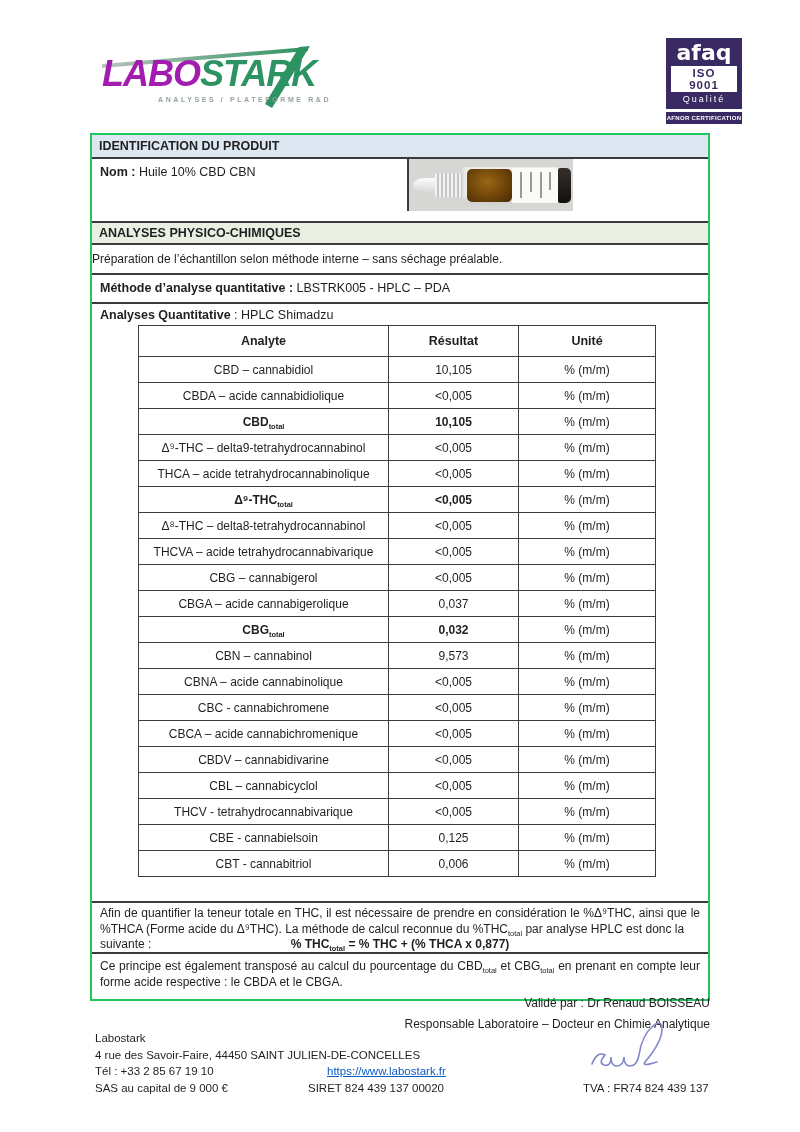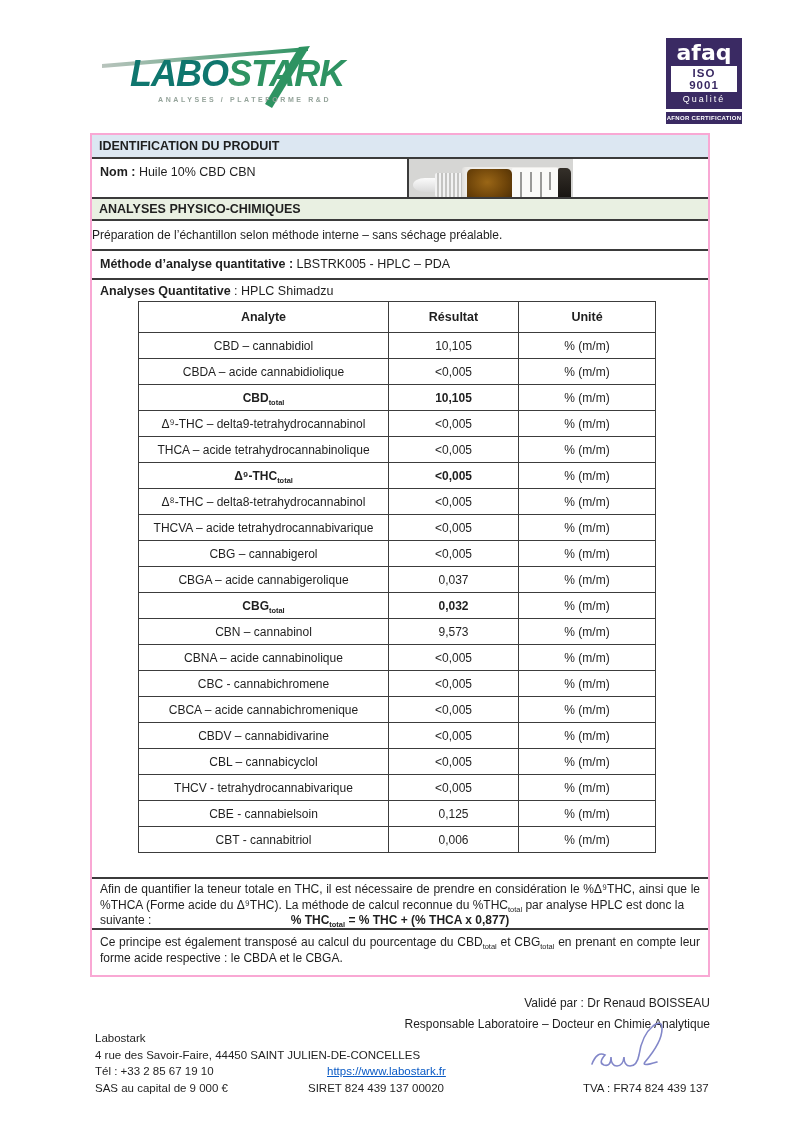--- a/index.html
+++ b/index.html
@@ -3,40 +3,40 @@
 <meta charset="utf-8">
 <style>
   * { margin:0; padding:0; box-sizing:border-box; }
   html,body { width:800px; height:1132px; background:#ffffff; font-family:"Liberation Sans", sans-serif; color:#1f1f1f; position:relative; }
   .abs { position:absolute; }
 
   
   .logo-wrap { left:96px; top:44px; width:240px; height:72px; }
   .logo-svg { position:absolute; left:0; top:0; }
   .logo-text { position:absolute; left:6px; top:10px; font-style:italic; font-weight:bold; font-size:36px; letter-spacing:-1px; line-height:40px; white-space:nowrap; }
-  .logo-labo { color:#0f766e;margin-left:28px; }
+  .logo-labo { color:#a21caf; }
   .logo-stark { color:#2e9362; }
   .logo-tagline { position:absolute; left:62px; top:52px; font-size:7px; letter-spacing:2.6px; color:#94a39a; font-weight:bold; white-space:nowrap; }
 
   
   .badge { left:666px; top:38px; width:76px;border-radius:32px; }
   .badge-main { background:#3a2a63; padding:3px 4px 4px 4px; text-align:center; }
   .badge-brand { color:#ffffff; font-weight:bold; font-size:22px; line-height:23px; letter-spacing:0px; font-family:"DejaVu Sans", sans-serif; }
   .badge-iso { background:#ffffff; color:#3a2a63; font-weight:bold; font-size:11.5px; padding:1px 18px; margin:2px 1px 2px 1px; letter-spacing:1px; }
   .badge-quality { color:#ffffff; font-size:9px; letter-spacing:2px; padding-bottom:1px; }
   .badge-strip { background:#3a2a63; margin-top:3px; color:#ffffff; font-size:6px; font-weight:bold; text-align:center; padding:3px 0; letter-spacing:0.3px; }
 
   
-  .doc { left:90px; top:133px; width:620px; border:2px solid #f9a8d4; background:#ffffff; }
+  .doc { left:90px; top:133px; width:620px; border:2px solid #22c55e; background:#ffffff; }
   .sec { border-top:2px solid #3b3b3b; position:relative; overflow:hidden; }
   .sec:first-child { border-top:none; }
   .bar { height:22px; display:flex; align-items:center; padding-left:7px; font-weight:bold; font-size:12.5px; }
   .bar-blue { background:#dce7f2; }
   .bar-green { background:#e9f0e2; }
-  .sec-nom { height:40px; }
+  .sec-nom { height:64px; }
   .nom-text { padding:6px 8px; font-size:12.5px; }
   .nom-label { font-weight:bold; }
   .sec-prep { height:30px; padding:7px 0; font-size:12px; }
   .sec-methode { height:29px; padding:6px 8px; font-size:12.5px; }
   .sec-methode b, .quant-label { font-weight:bold; }
   .sec-quant { height:599px; padding-top:2px; }
   .quant-line { padding:2px 8px 0 8px; font-size:12.5px; }
 
   
   .photo-cell { position:absolute; left:315px; top:0; width:166px; height:52px; border-left:2px solid #3b3b3b; background:#d6d6d4; }

